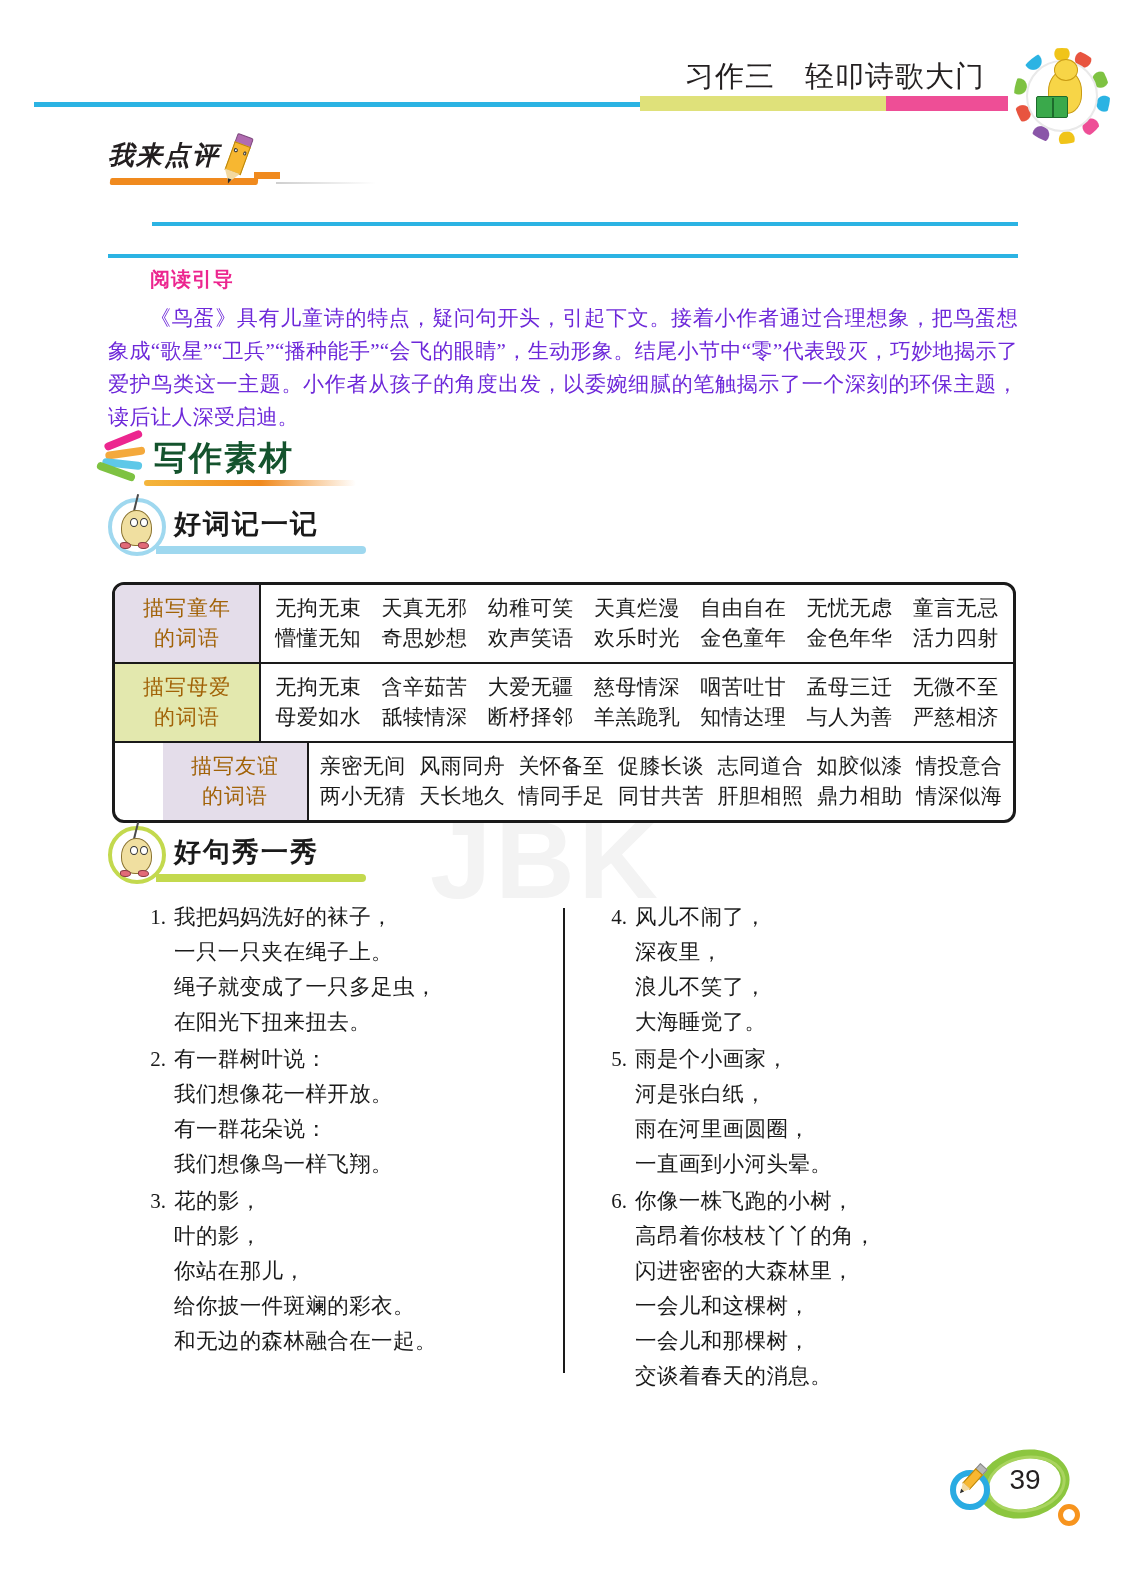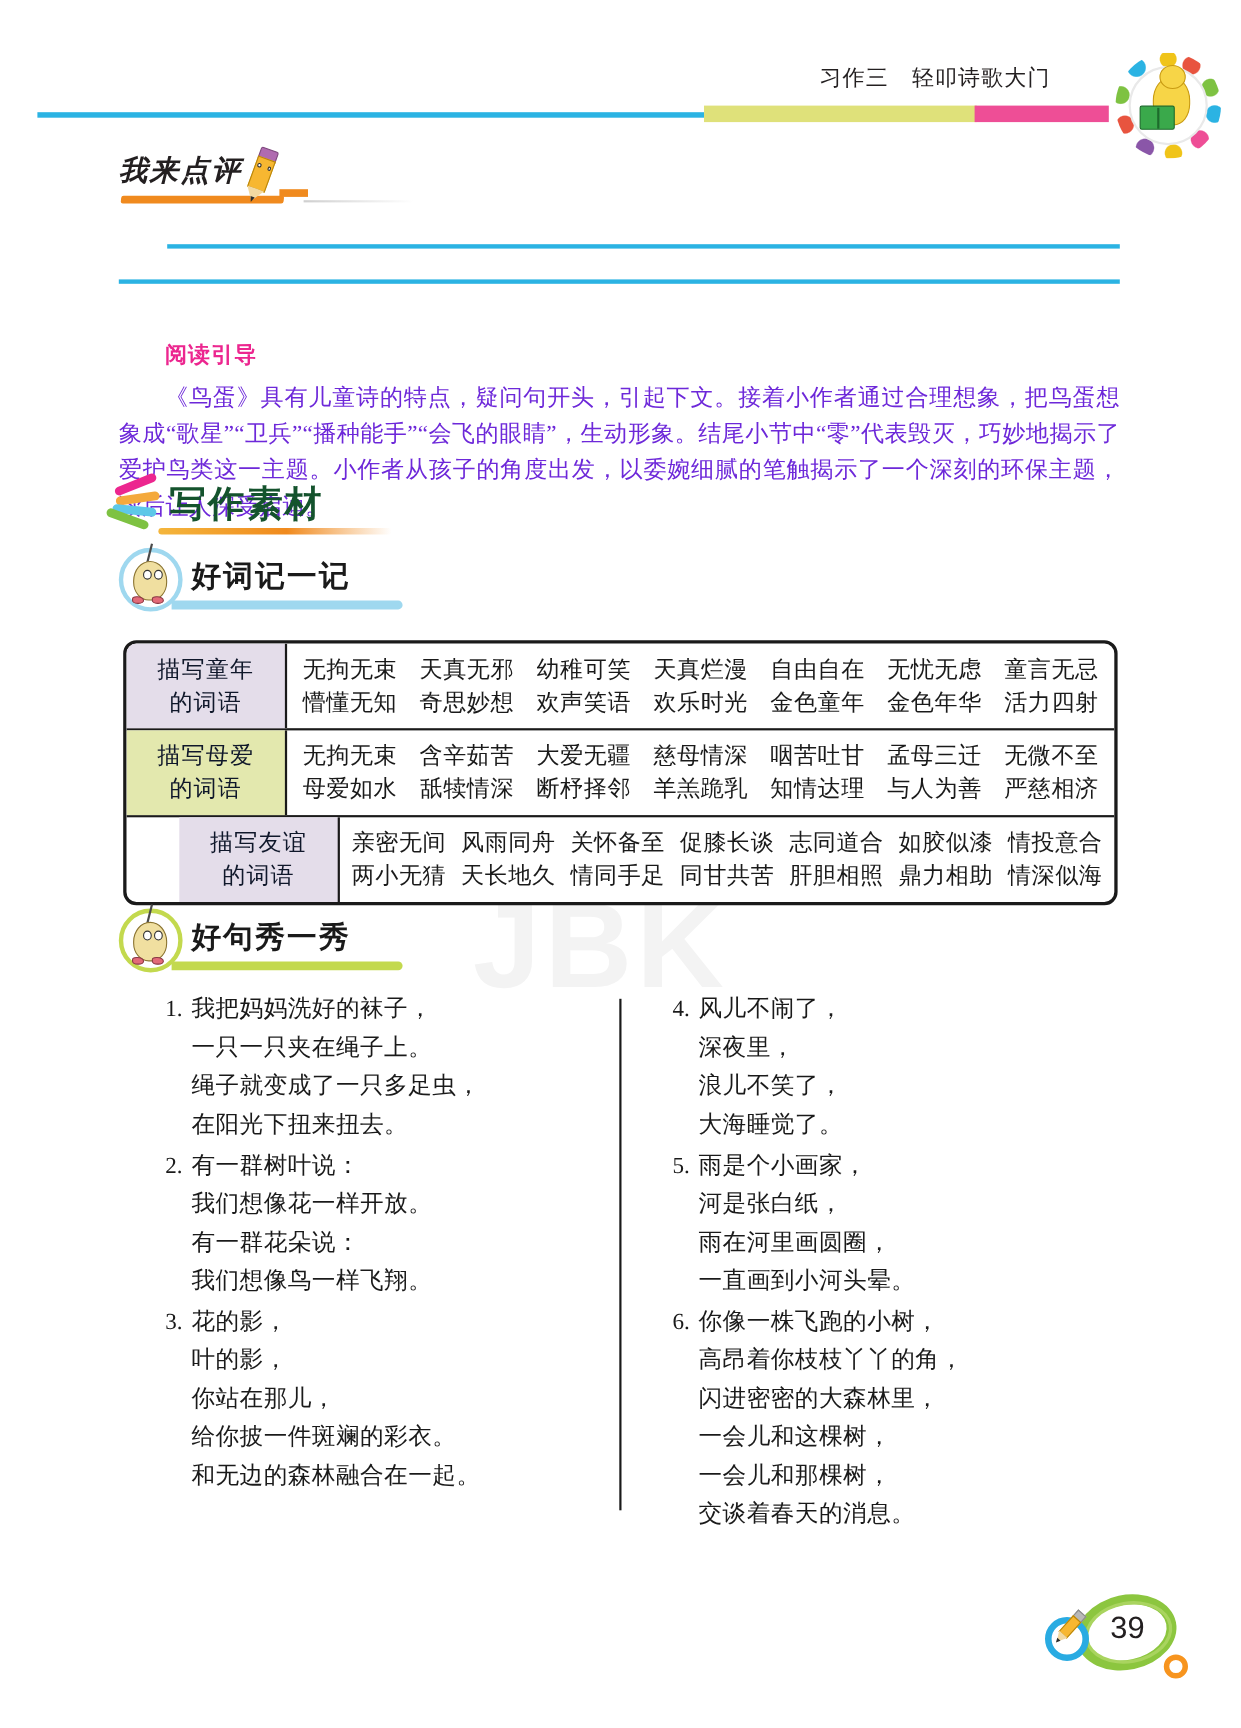--- a/index.html
+++ b/index.html
@@ -29,23 +29,23 @@
   }
 
   
   .header {
     position: absolute;
     left: 0; top: 0; width: 1128px; height: 130px;
     z-index: 5;
   }
   .header-title {
     position: absolute;
-    right: 173px; top: 57px;
+    right: 143px; top: 57px;
     font-family: "Liberation Sans", "DejaVu Sans", sans-serif;
-    font-size: 20px;
+    font-size: 29px;
     color: #231f20;
     letter-spacing: 1px;
     white-space: nowrap;
   }
   .bar-cyan {
     position: absolute;
     left: 34px; top: 102px;
     width: 610px; height: 5px;
     background: #2bb3e3;
   }
@@ -221,21 +221,20 @@
   }
   .rule-1 { left: 152px; top: 222px; width: 866px; }
   .rule-2 { left: 108px; top: 254px; width: 910px; }
 
   
   .guide {
     position: absolute;
     left: 108px; top: 266px;
     width: 910px;
     z-index: 4;
-    margin-top: 43px;
   }
   .guide-label {
     font-family: "Liberation Sans", "DejaVu Sans", sans-serif;
     font-size: 20px;
     font-weight: bold;
     color: #ec268f;
     letter-spacing: 1px;
     margin-left: 42px;
     display: block;
   }
@@ -383,21 +382,21 @@
   }
   .vocab-row:last-child { border-bottom: none; margin-left: 48px; }
   .vocab-head {
     width: 146px;
     flex: none;
     border-right: 2px solid #1a1a1a;
     padding: 8px 0 9px;
     text-align: center;
     font-size: 21px;
     line-height: 30px;
-    color: #0f172a;
+    color: #a16207;
     font-family: "Liberation Serif", serif;
   }
   .vocab-head .l { display: block; letter-spacing: 1px; }
   .vocab-row.lav .vocab-head { background: #e4ddea; }
   .vocab-row.oli .vocab-head { background: #e3e8ae; }
   .vocab-cells {
     flex: 1;
     display: grid;
     grid-template-columns: repeat(7, 1fr);
     padding: 8px 4px 9px;

